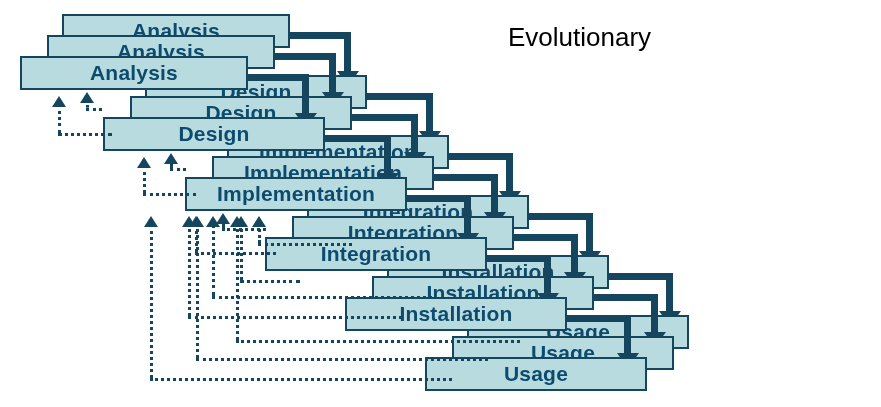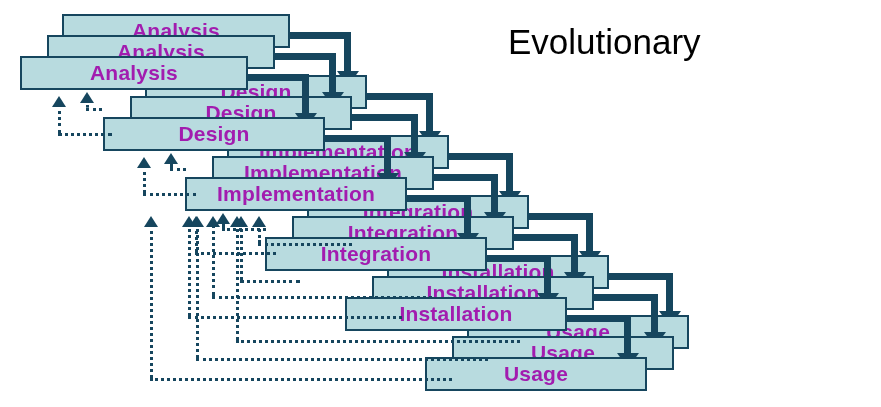--- a/index.html
+++ b/index.html
@@ -22,21 +22,21 @@
   .phase-box {
     position: absolute;
     box-sizing: border-box;
     background: #b8dbdf;
     border: 2px solid #16465e;
     display: flex;
     align-items: center;
     justify-content: center;
   }
   .phase-label {
-    color: #a21caf;
+    color: #0c4a6e;
     font-weight: bold;
     font-size: 21px;
     letter-spacing: 0.2px;
     white-space: nowrap;
     font-family: "Liberation Sans", sans-serif;
     text-align: center;
   }
   
   .arrow-h, .arrow-v {
     position: absolute;
@@ -71,21 +71,21 @@
   }
   
   #caption {
     position: absolute;
     left: 508px;
     top: 24px;
     width: 362px;
   }
   #caption-title {
     color: #000000;
-    font-size: 35px;
+    font-size: 26px;
     line-height: 1.04;
     font-family: "Liberation Sans", sans-serif;
   }
   #caption-body {
     color: #000000;
     font-size: 17px;
     line-height: 1.36;
     margin-top: 2px;
     font-family: "Liberation Sans", sans-serif;
   }

